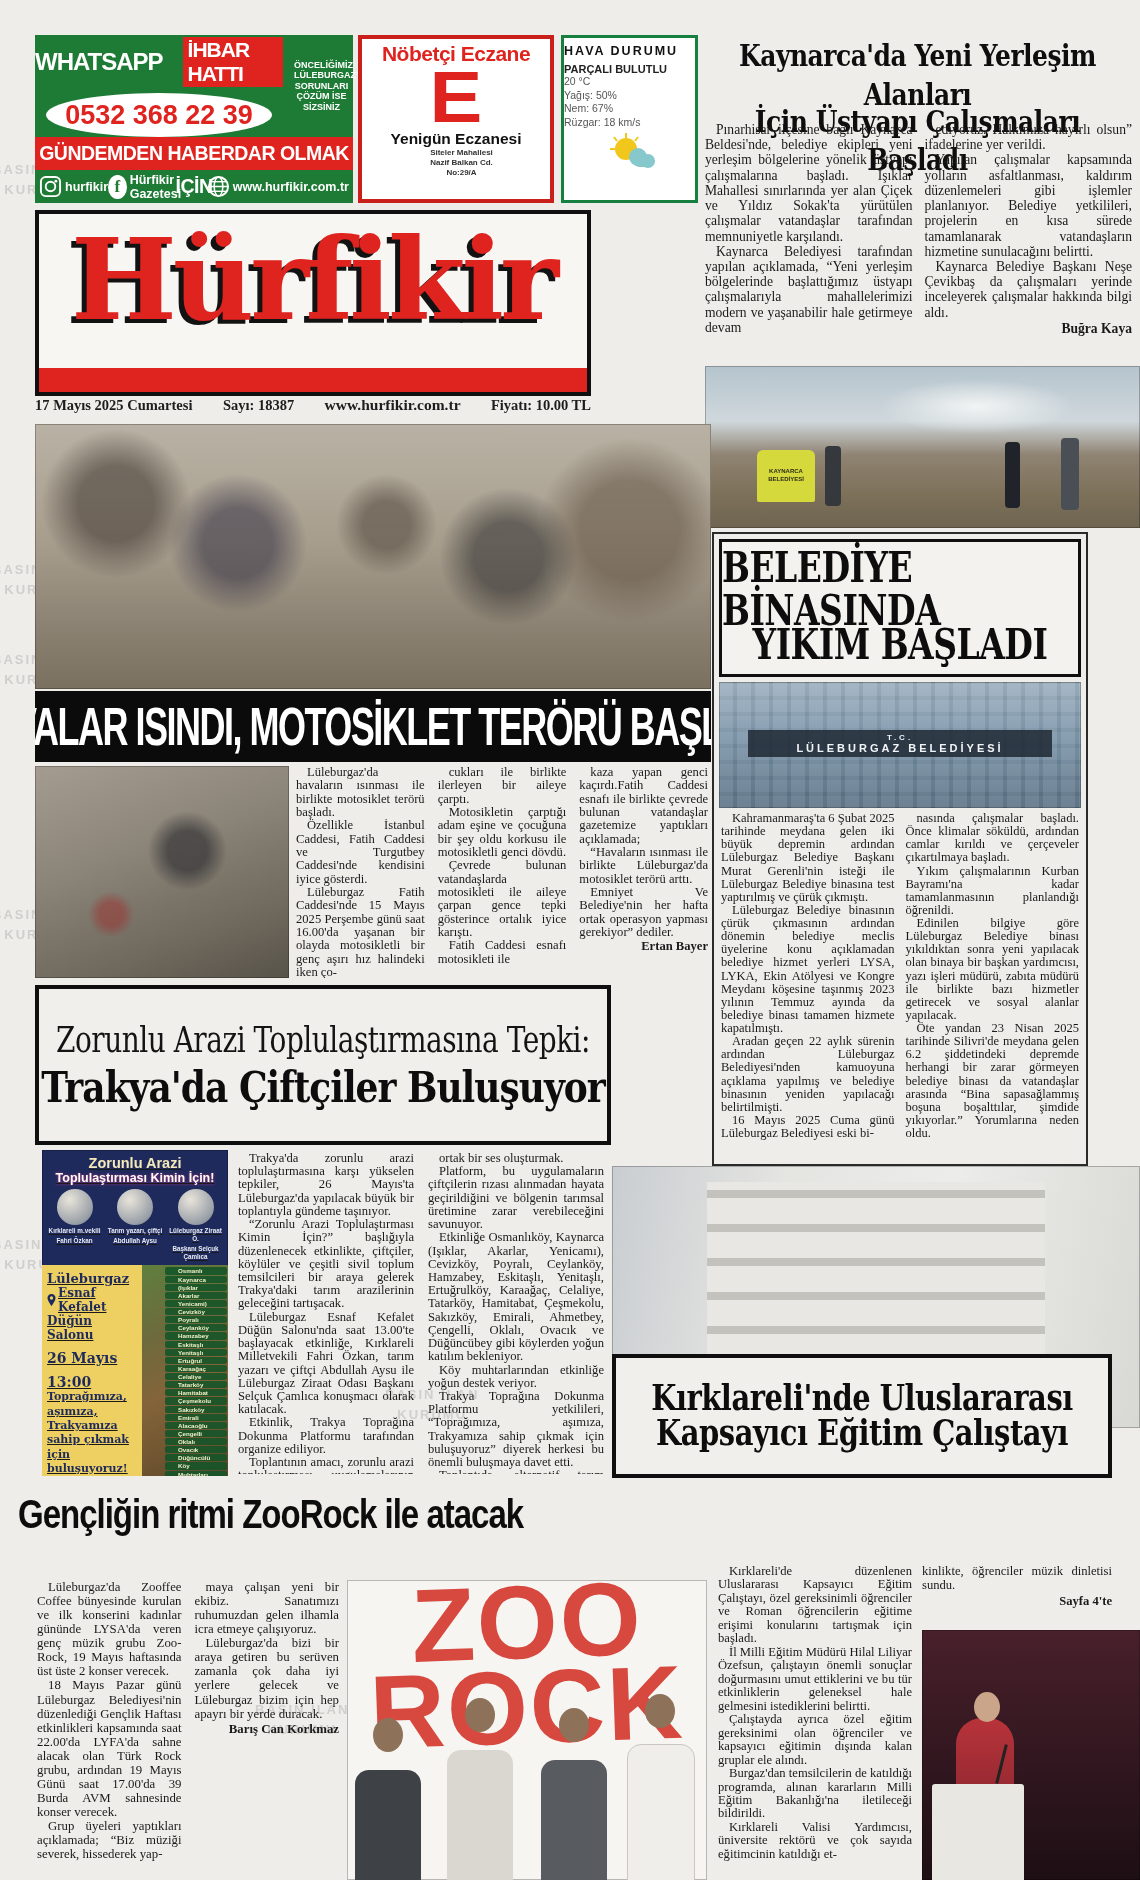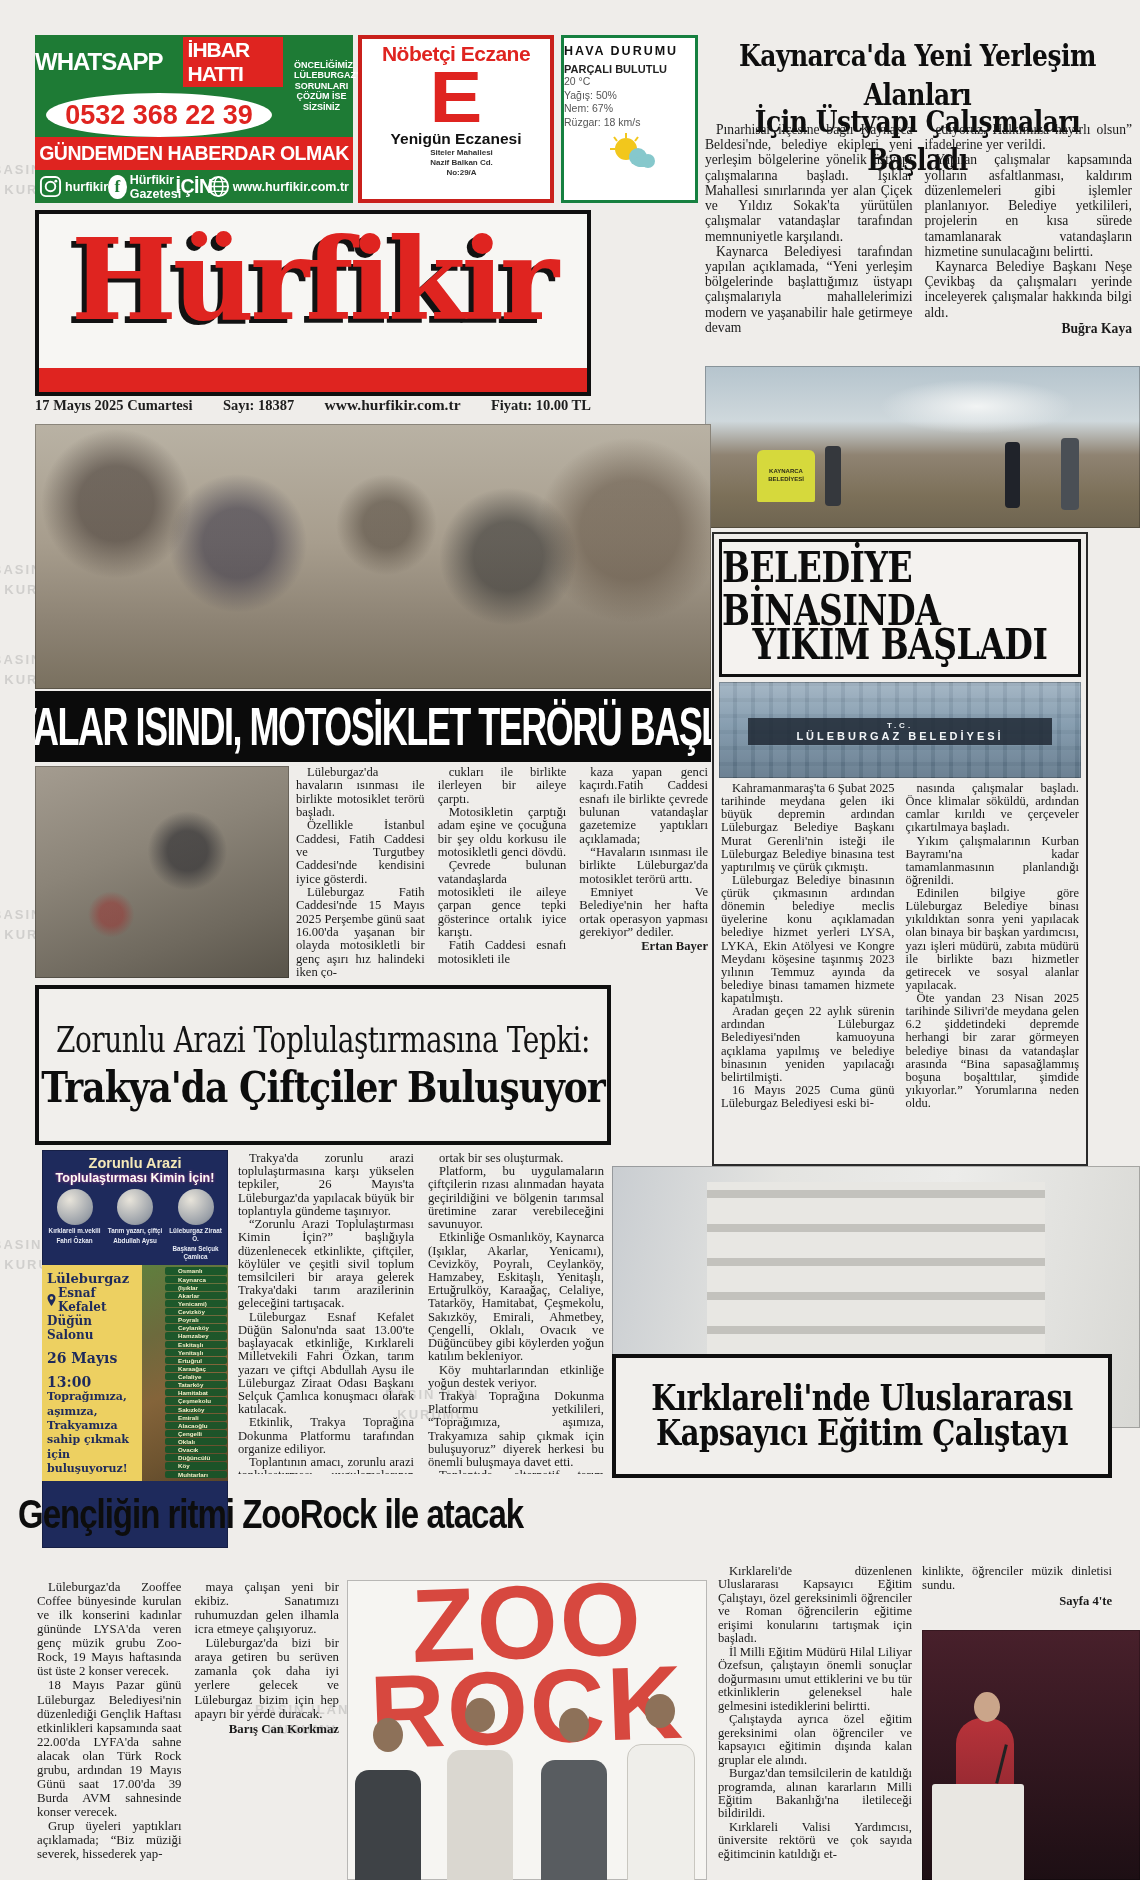--- a/index.html
+++ b/index.html
@@ -90,21 +90,21 @@
        linear-gradient(160deg,#a49c90 0%,#8b8478 40%,#6f695e 75%,#585349 100%);}
   .moto-text{left:296px;top:766px;width:412px;height:212px;display:flex;gap:13px;
              font-size:12.6px;line-height:1.06;overflow:hidden;}
   
   .bel-outer{left:712px;top:532px;width:372px;height:630px;border:2px solid #2a2a2a;background:#efedea;}
   .bel-hbox{margin:5px;border:3px solid #0f0f0f;background:#f4f2ef;height:132px;display:flex;
             flex-direction:column;align-items:center;justify-content:center;gap:6px;}
   .bel-hl{font-family:"DejaVu Serif",serif;font-weight:bold;font-size:33px;letter-spacing:-0.5px;
           color:#0d0d0d;line-height:1;}
   .bel-hl span{display:inline-block;transform:scaleY(1.3);}
-  .bel-photo{margin:4px 5px;height:96px;position:relative;
+  .bel-photo{margin:4px 5px;height:126px;position:relative;
      background:linear-gradient(180deg,#9db0c0 0%,#7b94a8 45%,#5d7487 100%);}
   .bel-sign{position:absolute;left:8%;right:8%;top:38%;background:rgba(30,40,52,.85);color:#f2f5f8;
             text-align:center;font-family:"Liberation Sans",sans-serif;font-weight:700;
             letter-spacing:3px;padding:3px 0;}
   .bel-sign .s1{font-size:8px;}  .bel-sign .s2{font-size:11px;}
   .bel-windows{position:absolute;inset:0;
      background:repeating-linear-gradient(90deg,rgba(255,255,255,.18) 0 14px,rgba(0,0,0,.12) 14px 18px),
                 repeating-linear-gradient(0deg,rgba(255,255,255,.10) 0 12px,rgba(0,0,0,.10) 12px 16px);
      opacity:.35;}
   .bel-text{margin:4px 7px;height:330px;display:flex;gap:11px;font-size:12.5px;line-height:1.05;overflow:hidden;}
@@ -114,22 +114,22 @@
   .bldg-face{position:absolute;left:18%;top:6%;width:64%;height:94%;
      background:repeating-linear-gradient(0deg,#e8e7e3 0 26px,#c3c2bd 26px 34px),
                 repeating-linear-gradient(90deg,rgba(90,95,100,.25) 0 3px,rgba(0,0,0,0) 3px 46px);}
   
   .tra-hbox{left:35px;top:985px;width:568px;height:152px;border:4px solid #0f0f0f;background:#f1efec;
             display:flex;flex-direction:column;align-items:center;justify-content:center;gap:8px;}
   .tra-l1{font-family:"DejaVu Serif",serif;font-size:28px;color:#141414;letter-spacing:-0.5px;}
   .tra-l1 span{display:inline-block;transform:scaleY(1.25);}
   .tra-l2{font-family:"DejaVu Serif",serif;font-weight:bold;font-size:36px;color:#0d0d0d;letter-spacing:-1px;}
   .tra-l2 span{display:inline-block;transform:scaleY(1.2);}
-  .poster{left:42px;top:1150px;width:186px;height:398px;background:#1E2A5C;overflow:hidden;
-          font-family:"Liberation Sans",sans-serif;}
+  .poster{left:42px;top:1150px;width:186px;height:326px;background:#1E2A5C;overflow:hidden;
+          font-family:"Liberation Sans",sans-serif;text-decoration:underline;}
   .poster-t1{color:#f5e9b8;font-weight:900;font-size:14.5px;text-align:center;margin-top:5px;}
   .poster-t2{color:#fdfdf4;font-weight:900;font-size:12.5px;text-align:center;text-shadow:0 0 3px #b3338d;}
   .poster-speakers{display:flex;justify-content:space-evenly;margin-top:4px;}
   .spk{width:56px;text-align:center;}
   .spk .face{width:36px;height:36px;margin:0 auto;border-radius:50%;
              background:radial-gradient(circle at 35% 30%,#e8e4da 0%,#9aa0a8 70%,#6c737c 100%);}
   .spk .cap{color:#e9ecf5;font-weight:700;font-size:6.3px;line-height:1.25;margin-top:2px;}
   .poster-mid{display:flex;height:216px;margin-top:5px;}
   .poster-yellow{width:90px;background:#EDD061;color:#1E2A5C;padding:6px 5px;display:flex;
                  flex-direction:column;}

